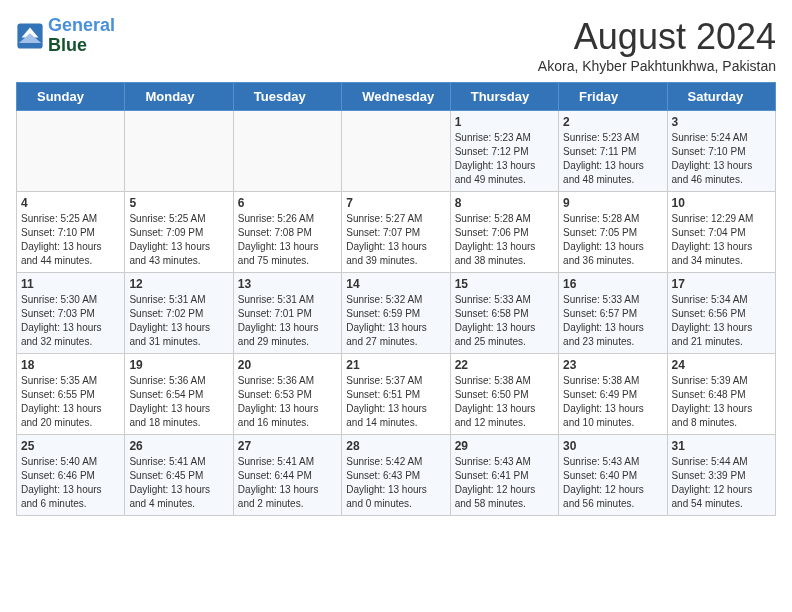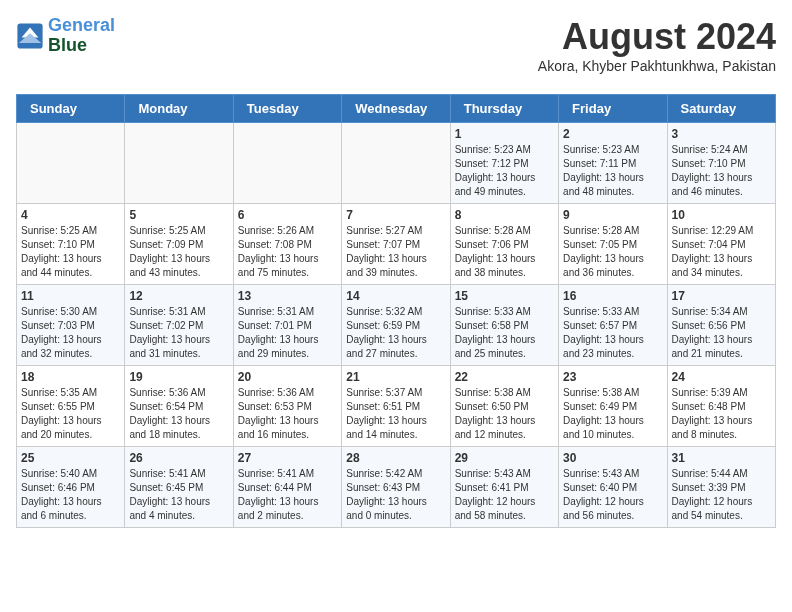--- a/index.html
+++ b/index.html
@@ -7,21 +7,21 @@
       font-family: Arial, sans-serif;
       background: #fff;
       width: 792px;
       min-height: 612px;
       padding: 16px;
     }
     .header {
       display: flex;
       justify-content: space-between;
       align-items: flex-start;
-      margin-bottom: 20px;
+      margin-bottom: 8px;
     }
     .logo {
       display: flex;
       align-items: center;
       gap: 4px;
     }
     .logo-text {
       font-size: 18px;
       font-weight: bold;
       color: #333;
@@ -32,39 +32,39 @@
     }
     .logo-icon {
       width: 28px;
       height: 28px;
     }
     .title-block {
       text-align: right;
     }
     .month-year {
       font-size: 36px;
-      font-weight: bold;
+      font-weight: normal;
       color: #333;
     }
     .location {
       font-size: 14px;
       color: #333;
     }
     table {
       width: 100%;
       border-collapse: collapse;
       table-layout: fixed;
     }
     thead tr {
       background: #3373b8;
     }
     thead th {
       color: #fff;
       font-size: 13px;
-      padding: 6px 13px;
+      padding: 6px 20px;
       text-align: left;
       border: 1px solid #5590cc;
       font-weight: bold;
     }
     tbody tr {
       vertical-align: top;
     }
     tbody td {
       border: 1px solid #ccc;
       padding: 4px 4px;

